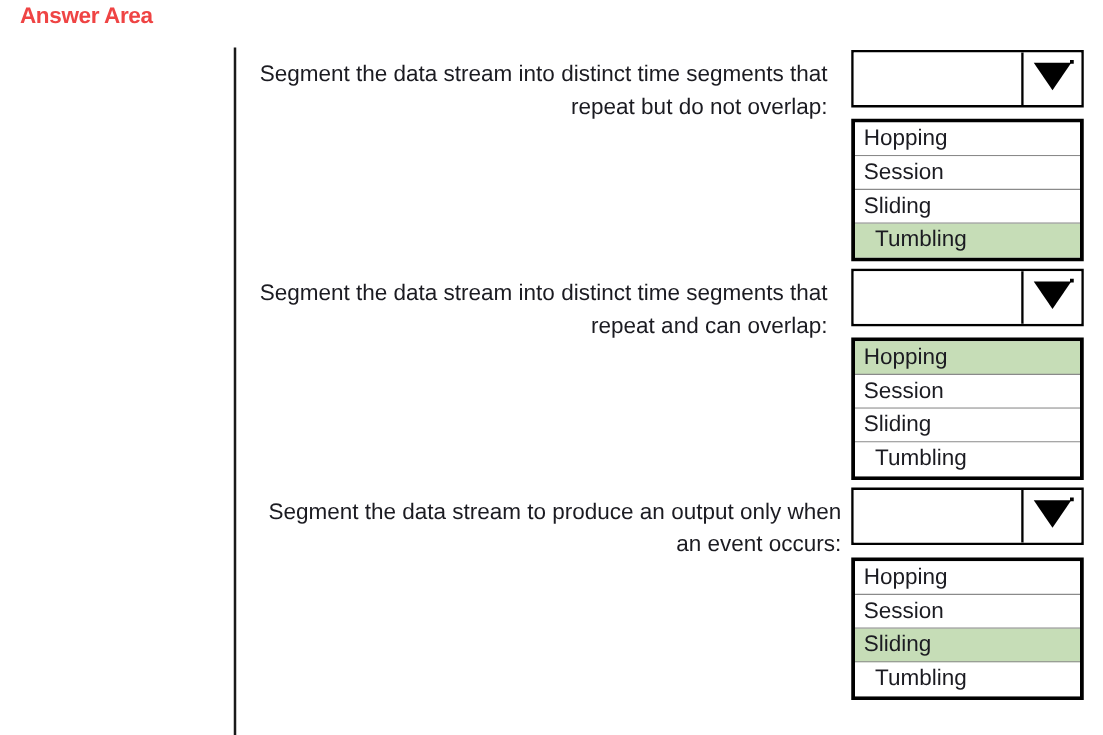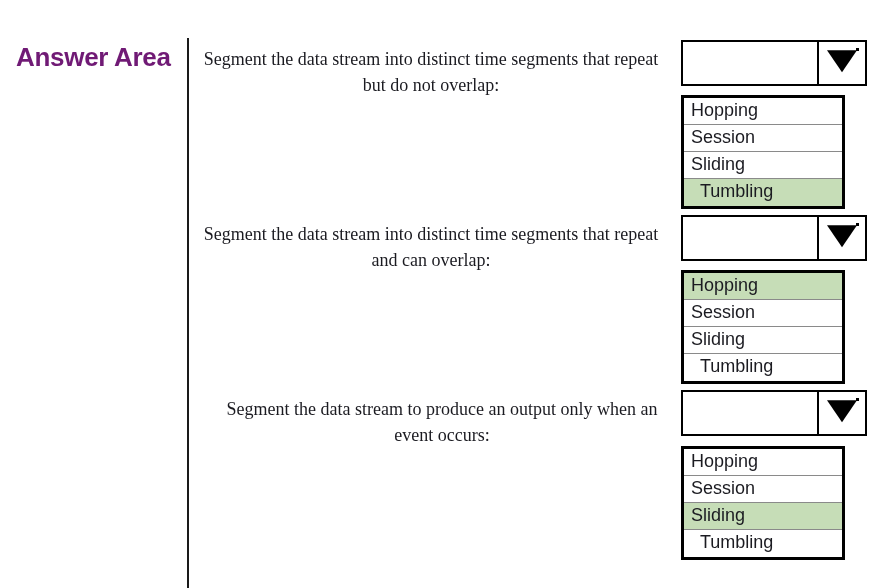--- a/index.html
+++ b/index.html
@@ -13,26 +13,25 @@
     position: relative;
     font-family: "Liberation Sans", sans-serif;
     overflow: hidden;
   }
 
   #page-title {
     position: absolute;
     left: 16px;
     top: 2px;
     font-family: "Liberation Sans", sans-serif;
-    font-size: 26px;
+    font-size: 18px;
     font-weight: bold;
-    color: #701a75;
+    color: #ef4444;
     letter-spacing: -0.3px;
     white-space: nowrap;
-    margin-top: 40px;
   }
 
   #answer-area-rule {
     position: absolute;
     left: 187px;
     top: 38px;
     width: 2px;
     height: 550px;
     background: #1a1a1a;
   }
@@ -40,22 +39,22 @@
   .qa-row {
     position: absolute;
     left: 200px;
     width: 682px;
   }
 
   .qa-prompt {
     position: absolute;
     left: 0px;
     width: 462px;
-    text-align: center;
-    font-family: Liberation Serif, serif;
+    text-align: right;
+    font-family: Liberation Sans, sans-serif;
     font-size: 18px;
     line-height: 26px;
     color: #1b1b21;
   }
 
   .dropdown {
     position: absolute;
     left: 481px;
     width: 186px;
   }
@@ -101,21 +100,21 @@
     right: 6px;
     top: 6px;
     width: 3px;
     height: 3px;
     background: #000000;
   }
 
   .dd-list {
     position: absolute;
     left: 0px;
-    width: 164px;
+    width: 186px;
     box-sizing: border-box;
     border: 3px solid #000000;
     background: #ffffff;
   }
   .dd-option {
     box-sizing: border-box;
     height: 27px;
     line-height: 25px;
     font-size: 18px;
     color: #1b1b21;

